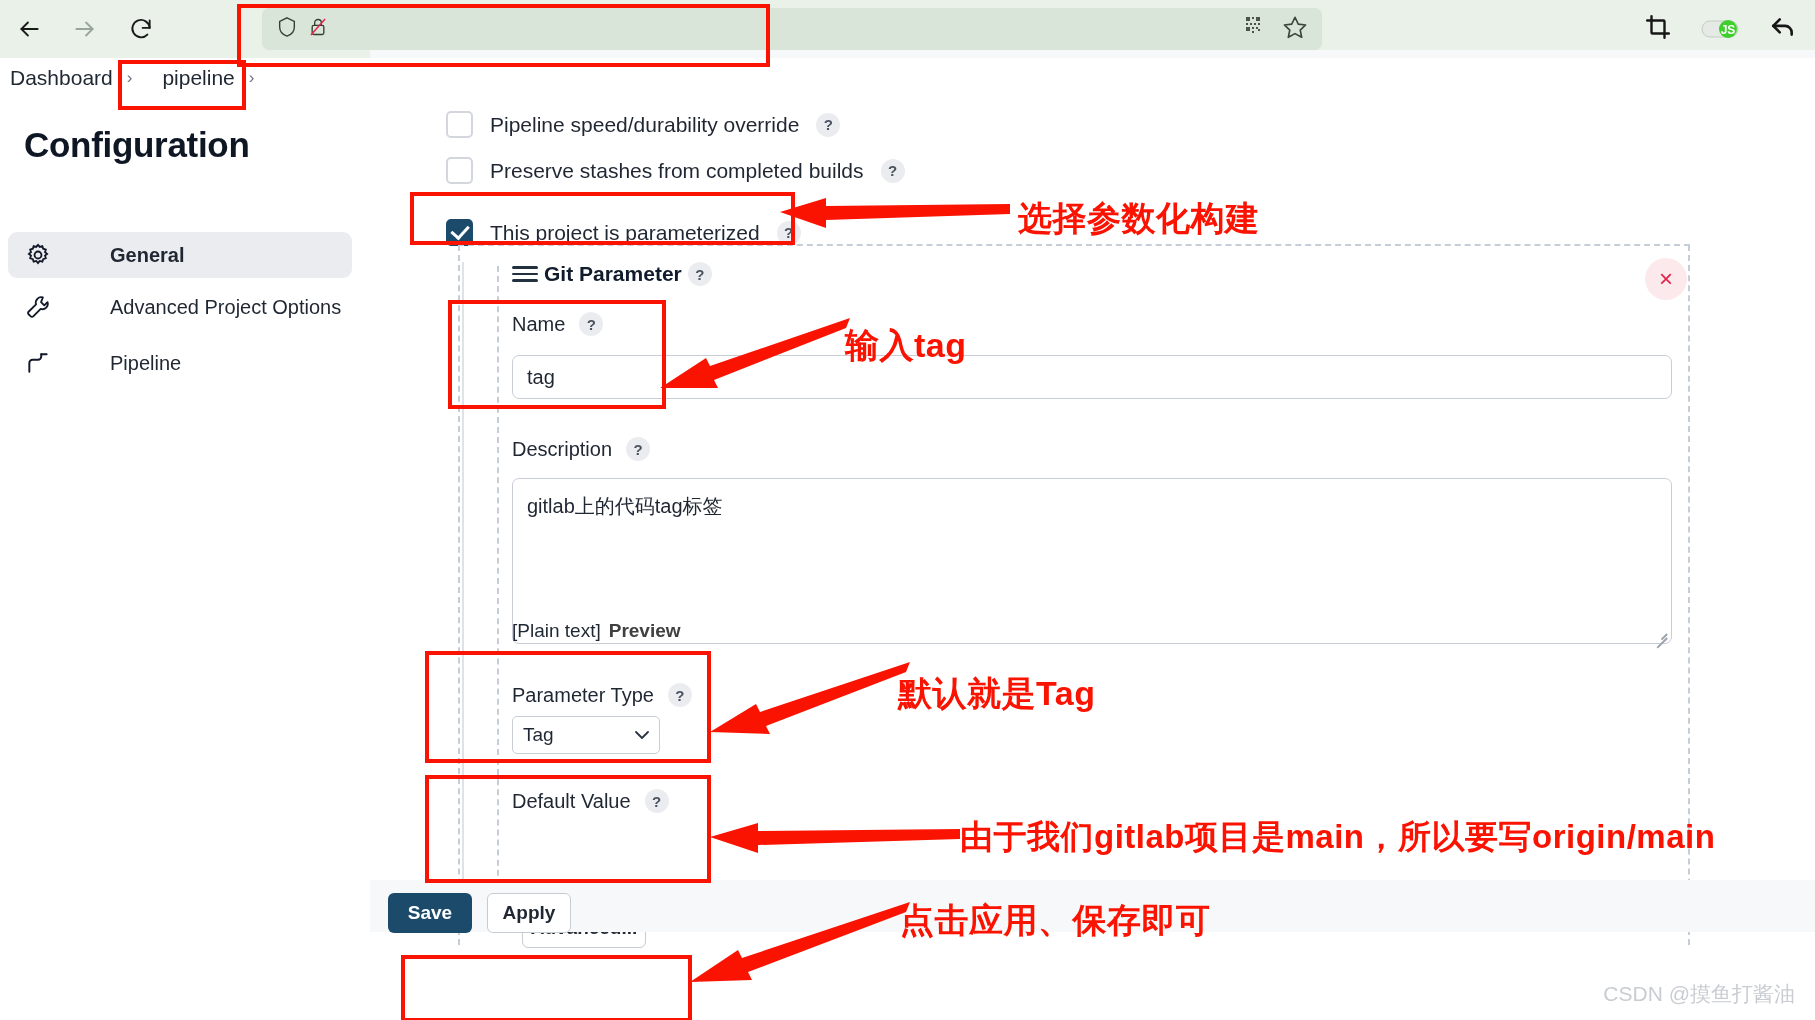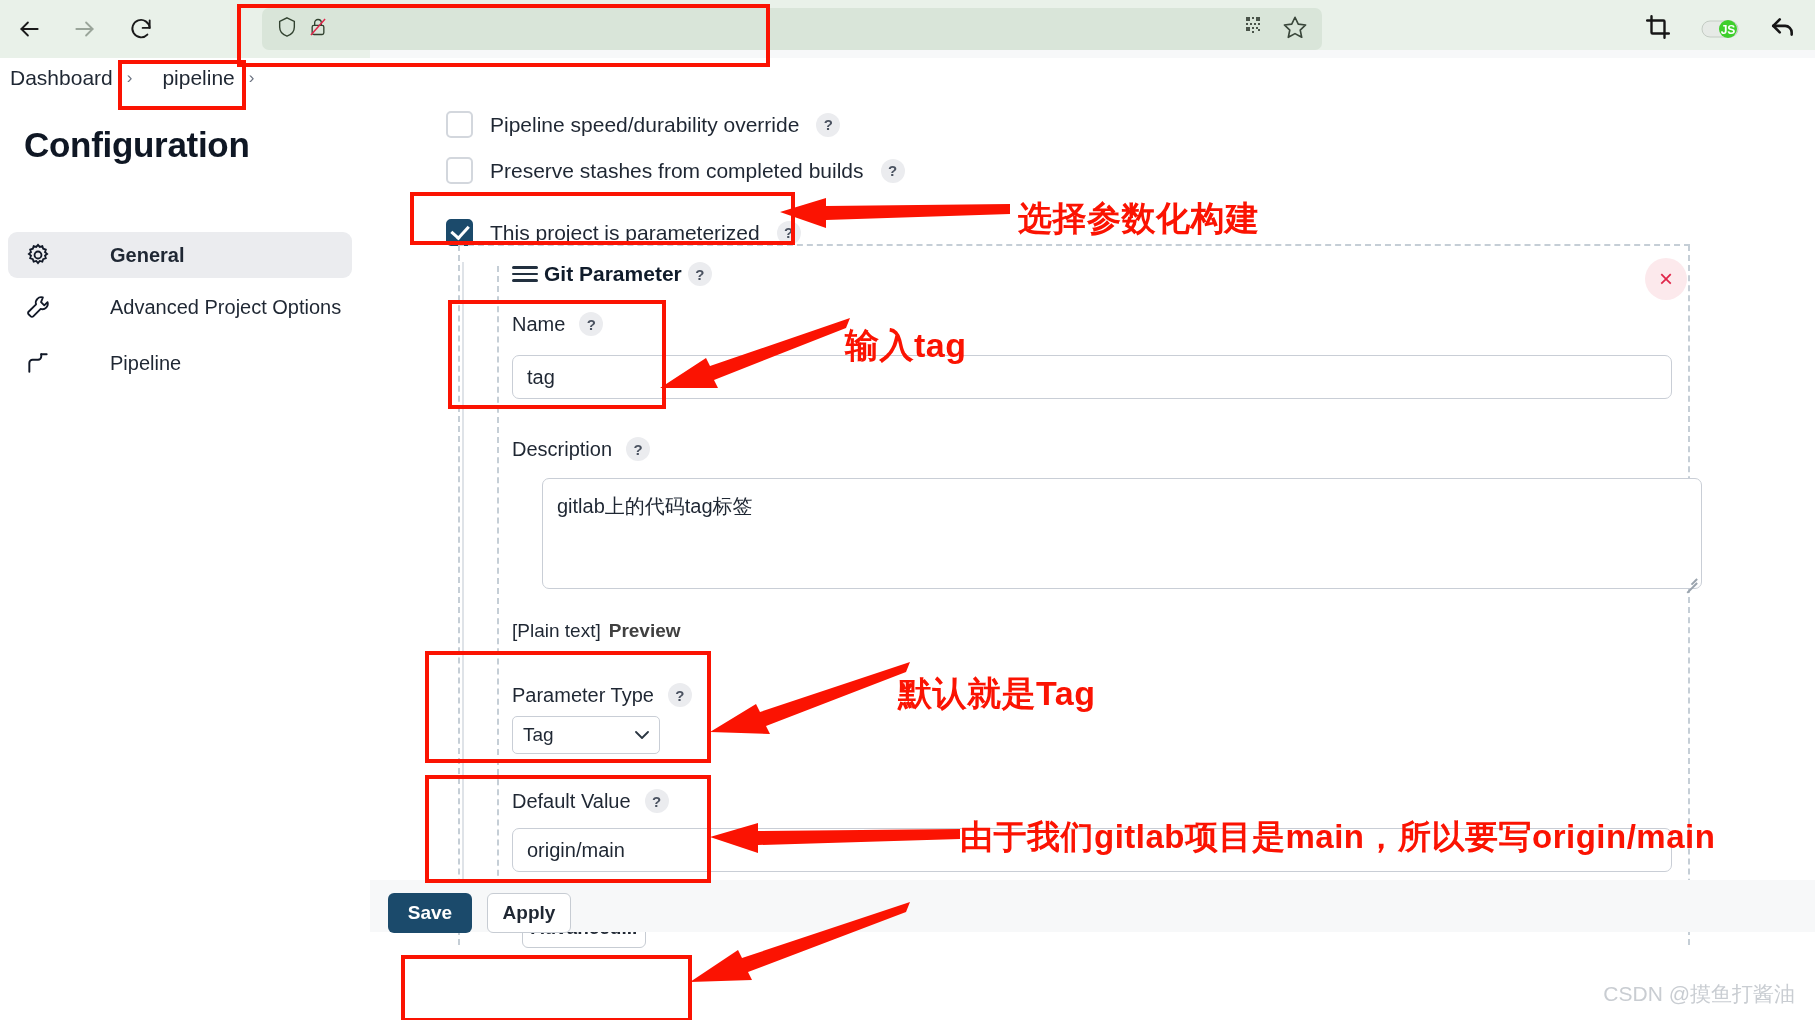--- a/index.html
+++ b/index.html
@@ -356,21 +356,21 @@
   <div class="fld-label" style="left:512px; top:312px;">
     <span>Name</span>
     <span class="help">?</span>
   </div>
   <div class="txt-input" style="left:512px; top:355px; width:1160px;">tag</div>
 
   <div class="fld-label" style="left:512px; top:437px;">
     <span>Description</span>
     <span class="help">?</span>
   </div>
-  <div class="txt-area" style="left:512px; top:478px; width:1160px; height:111px;margin-left:30px;">
+  <div class="txt-area" style="left:512px; top:478px; width:1160px; height:166px;">
     <span>gitlab上的代码tag标签</span>
     <span class="resize-grip"></span>
   </div>
 
   <div class="plain-row" style="left:512px; top:620px;">
     <span>[Plain text]</span>
     <span class="preview">Preview</span>
   </div>
 
   <div class="fld-label" style="left:512px; top:683px;">
@@ -383,21 +383,20 @@
       <svg width="14" height="10" viewBox="0 0 14 10" fill="none" stroke="#2b3642" stroke-width="1.8" stroke-linecap="round" stroke-linejoin="round">
           <polyline points="1,2 7,8 13,2"></polyline>
         </svg>
     </span>
   </div>
 
   <div class="fld-label" style="left:512px; top:789px;">
     <span>Default Value</span>
     <span class="help">?</span>
   </div>
-  <div class="txt-input" style="left:512px; top:828px; width:1160px;">origin/main</div>
 
   <div class="btn-outline" style="left:522px; top:908px; width:124px; height:40px;">Advanced...</div>
 
   <div class="footer-bar"></div>
   <div class="btn-save">Save</div>
   <div class="btn-apply">Apply</div>
 
   <div class="ann-box" style="left:237px; top:4px; width:533px; height:63px;"></div>
 
   <div class="ann-box" style="left:118px; top:60px; width:128px; height:50px;"></div>
@@ -425,16 +424,17 @@
     <polygon points="0,22 48,8 48,16 250,14 250,24 48,30 48,38" fill="#fb1302"></polygon>
   </svg>
   <svg class="ann-arrow" style="left:690px; top:900px;" width="220" height="90">
     <polygon points="0,82 48,50 52,58 220,2 216,12 58,72 62,80" fill="#fb1302"></polygon>
   </svg>
 
   <div class="ann-text" style="left:1018px; top:196px; font-size:34px;">选择参数化构建</div>
   <div class="ann-text" style="left:845px; top:323px; font-size:34px;">输入tag</div>
   <div class="ann-text" style="left:898px; top:671px; font-size:34px;">默认就是Tag</div>
   <div class="ann-text" style="left:960px; top:815px; font-size:33px;">由于我们gitlab项目是main，所以要写origin/main</div>
+  <div class="ann-text" style="left:900px; top:898px; font-size:34px;">点击应用、保存即可</div>
 
   <div class="watermark">CSDN @摸鱼打酱油</div>
 
 </div>
 
 </body></html>

